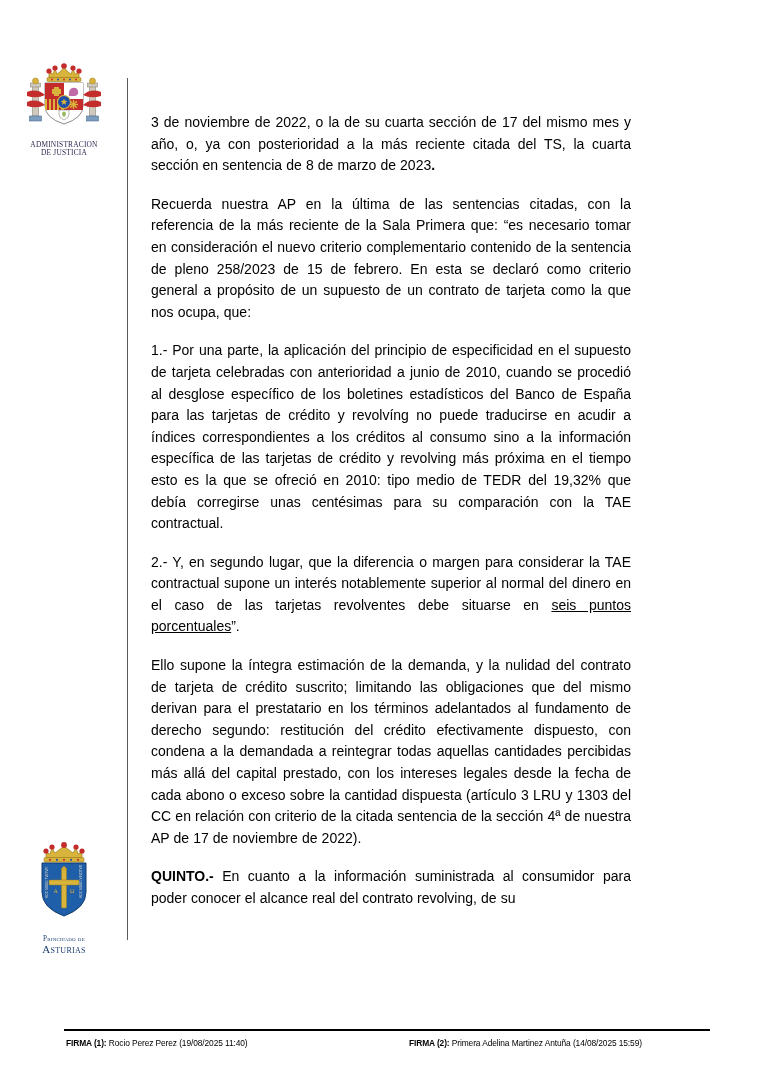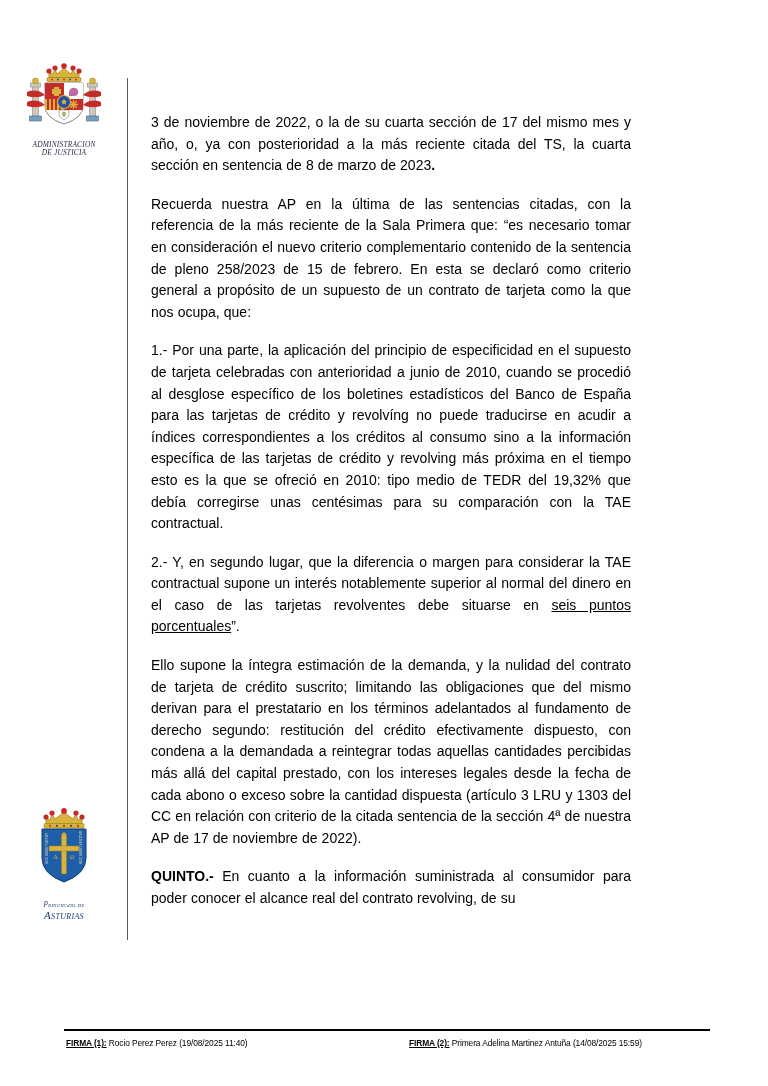--- a/index.html
+++ b/index.html
@@ -34,29 +34,28 @@
     width: 1px; height: 862px;
     background: #5a5a5a;
   }
 
   .emblem {
     position: absolute;
     left: 0; width: 128px;
     text-align: center;
   }
   .emblem-justicia { top: 62px; }
-  .emblem-asturias { top: 806px; }
+  .emblem-asturias { top: 840px; }
 
   .emblem-caption {
     font-family: "Liberation Serif", serif;
     color: #2d2a50;
     text-align: center;
     line-height: 1.12;
     letter-spacing: .2px;
-    font-style: italic;
   }
   .cap-justicia {
     font-size: 7.4px;
     margin-top: 3px;
   }
   .cap-asturias-1 {
     font-size: 7.2px;
     font-variant: small-caps;
     margin-top: 3px;
     color: #1b3f70;
@@ -101,21 +100,21 @@
   .footer-row {
     position: relative;
     height: 14px;
     font-size: 8.4px;
     line-height: 14px;
     letter-spacing: -.1px;
   }
   .sig { position: absolute; white-space: nowrap; }
   .sig-1 { left: 2px; }
   .sig-2 { left: 345px; }
-  .sig-label { font-weight: bold; text-decoration: underline; }
+  .sig-label { font-weight: bold; }
 </style>
 </head>
 <body>
 
 <div class="page">
 
   <div class="margin-col">
 
     <div class="margin-rule"></div>
 

